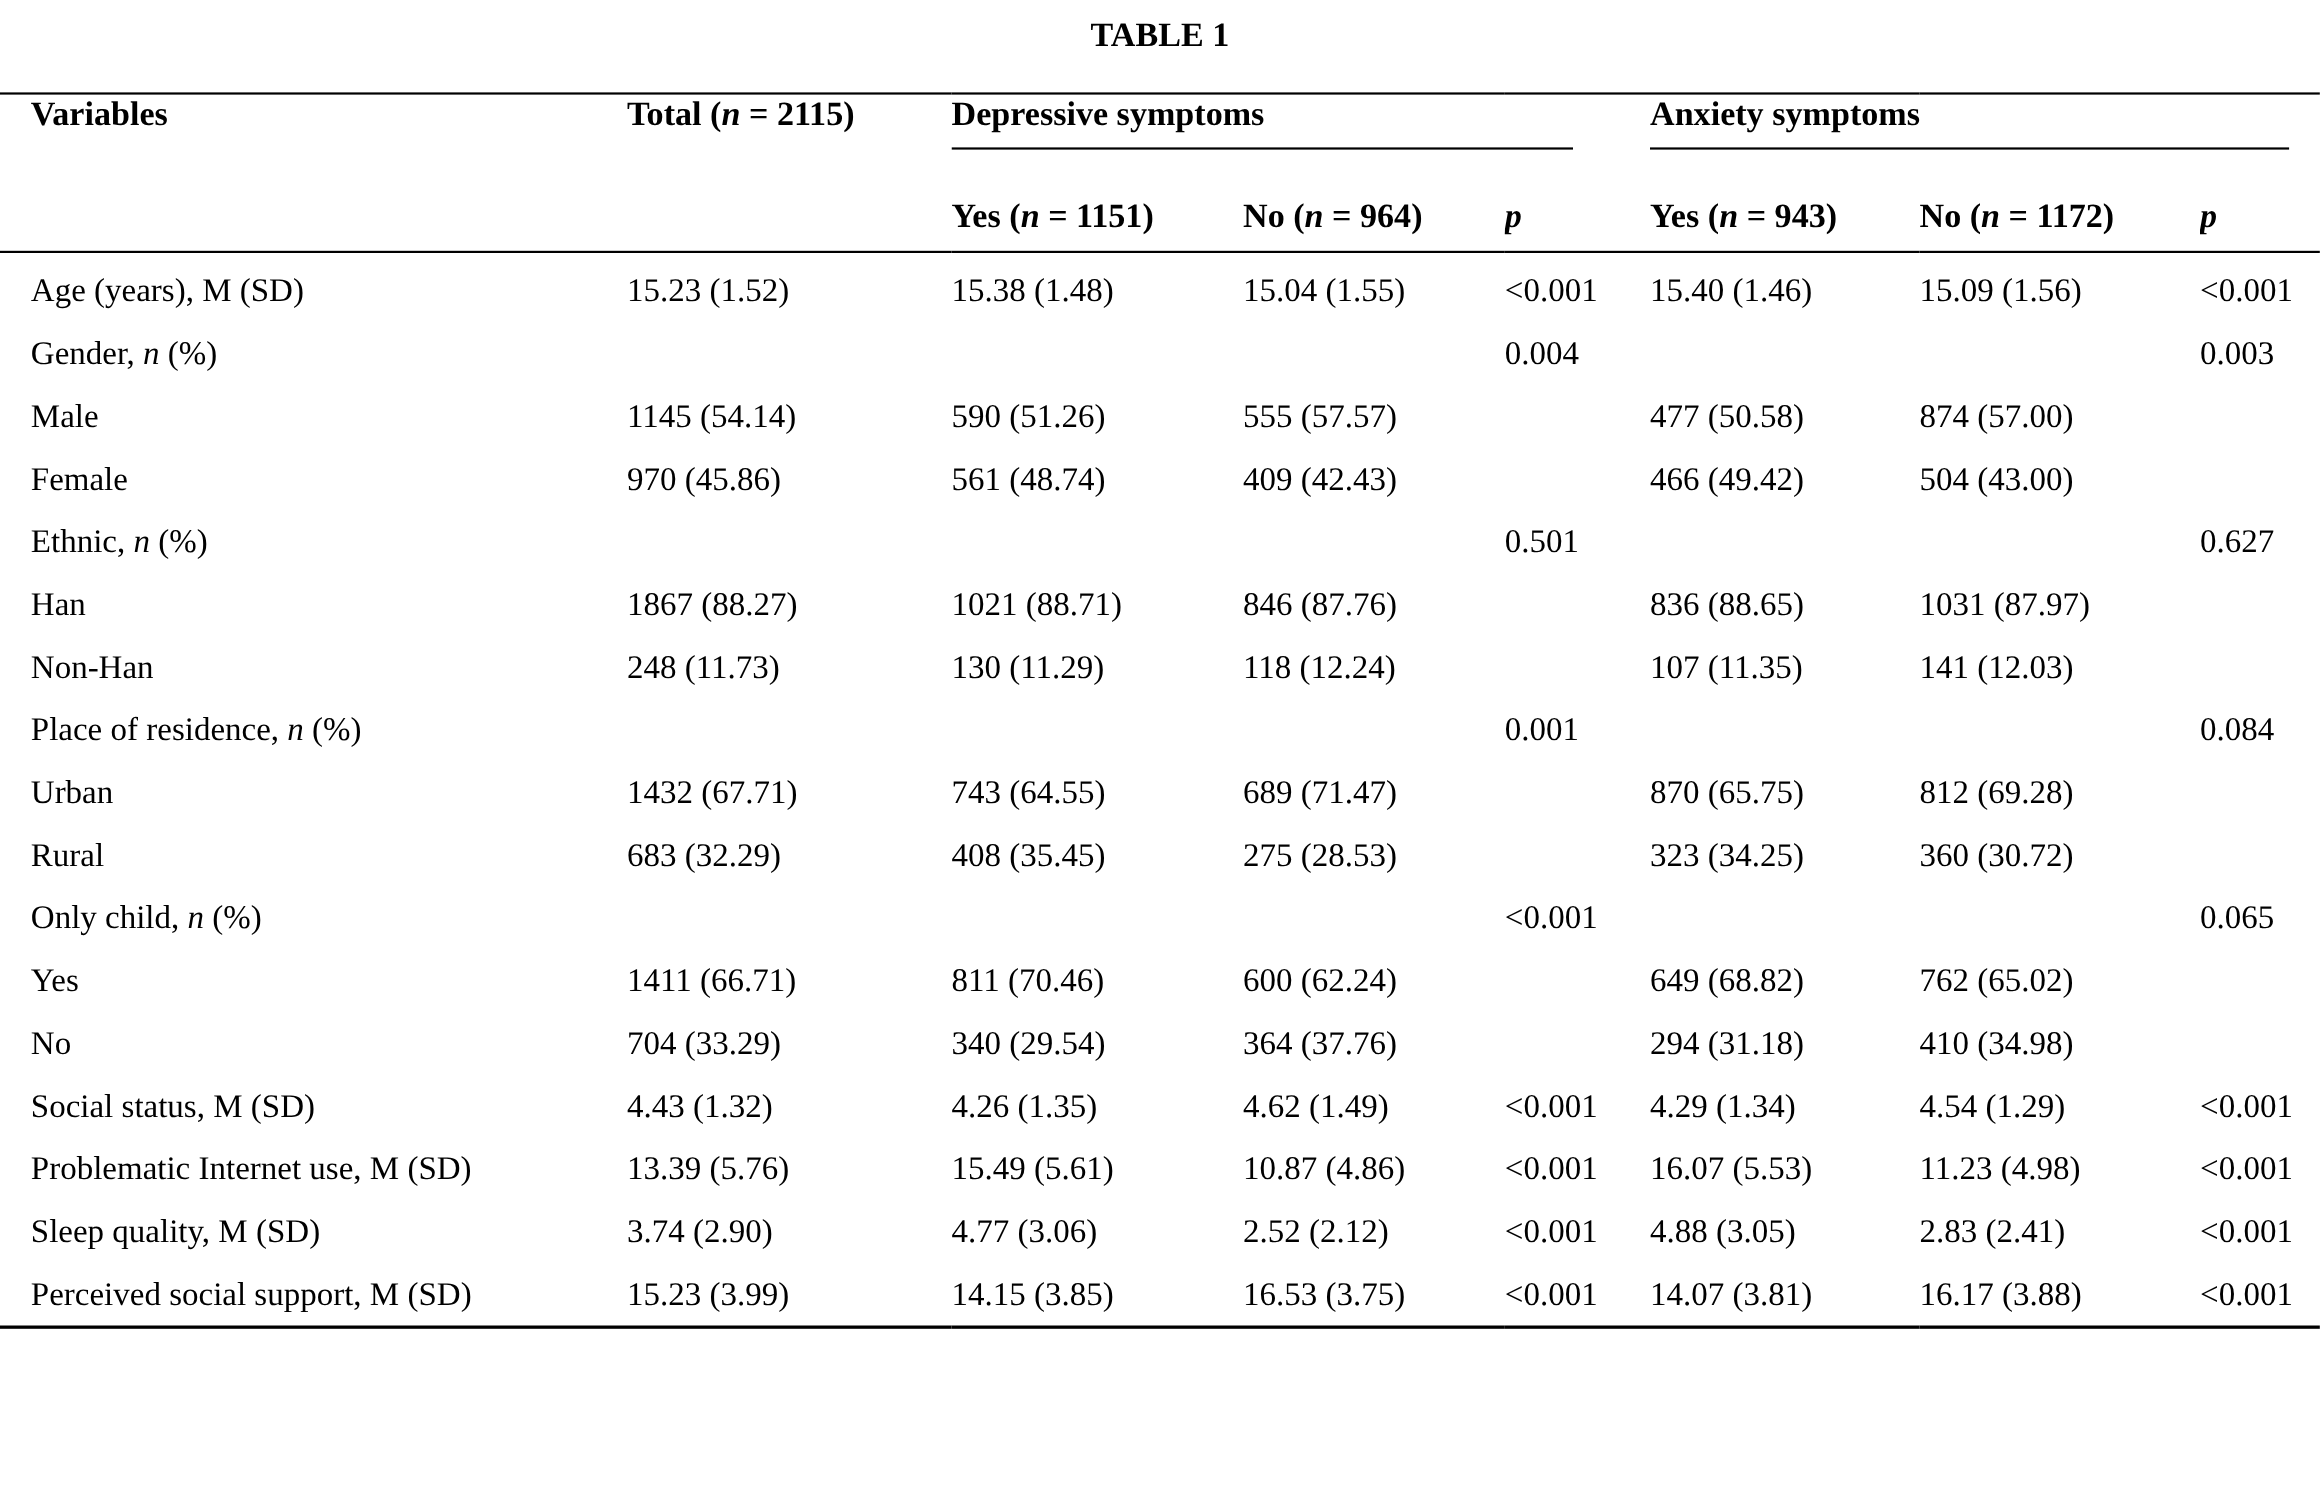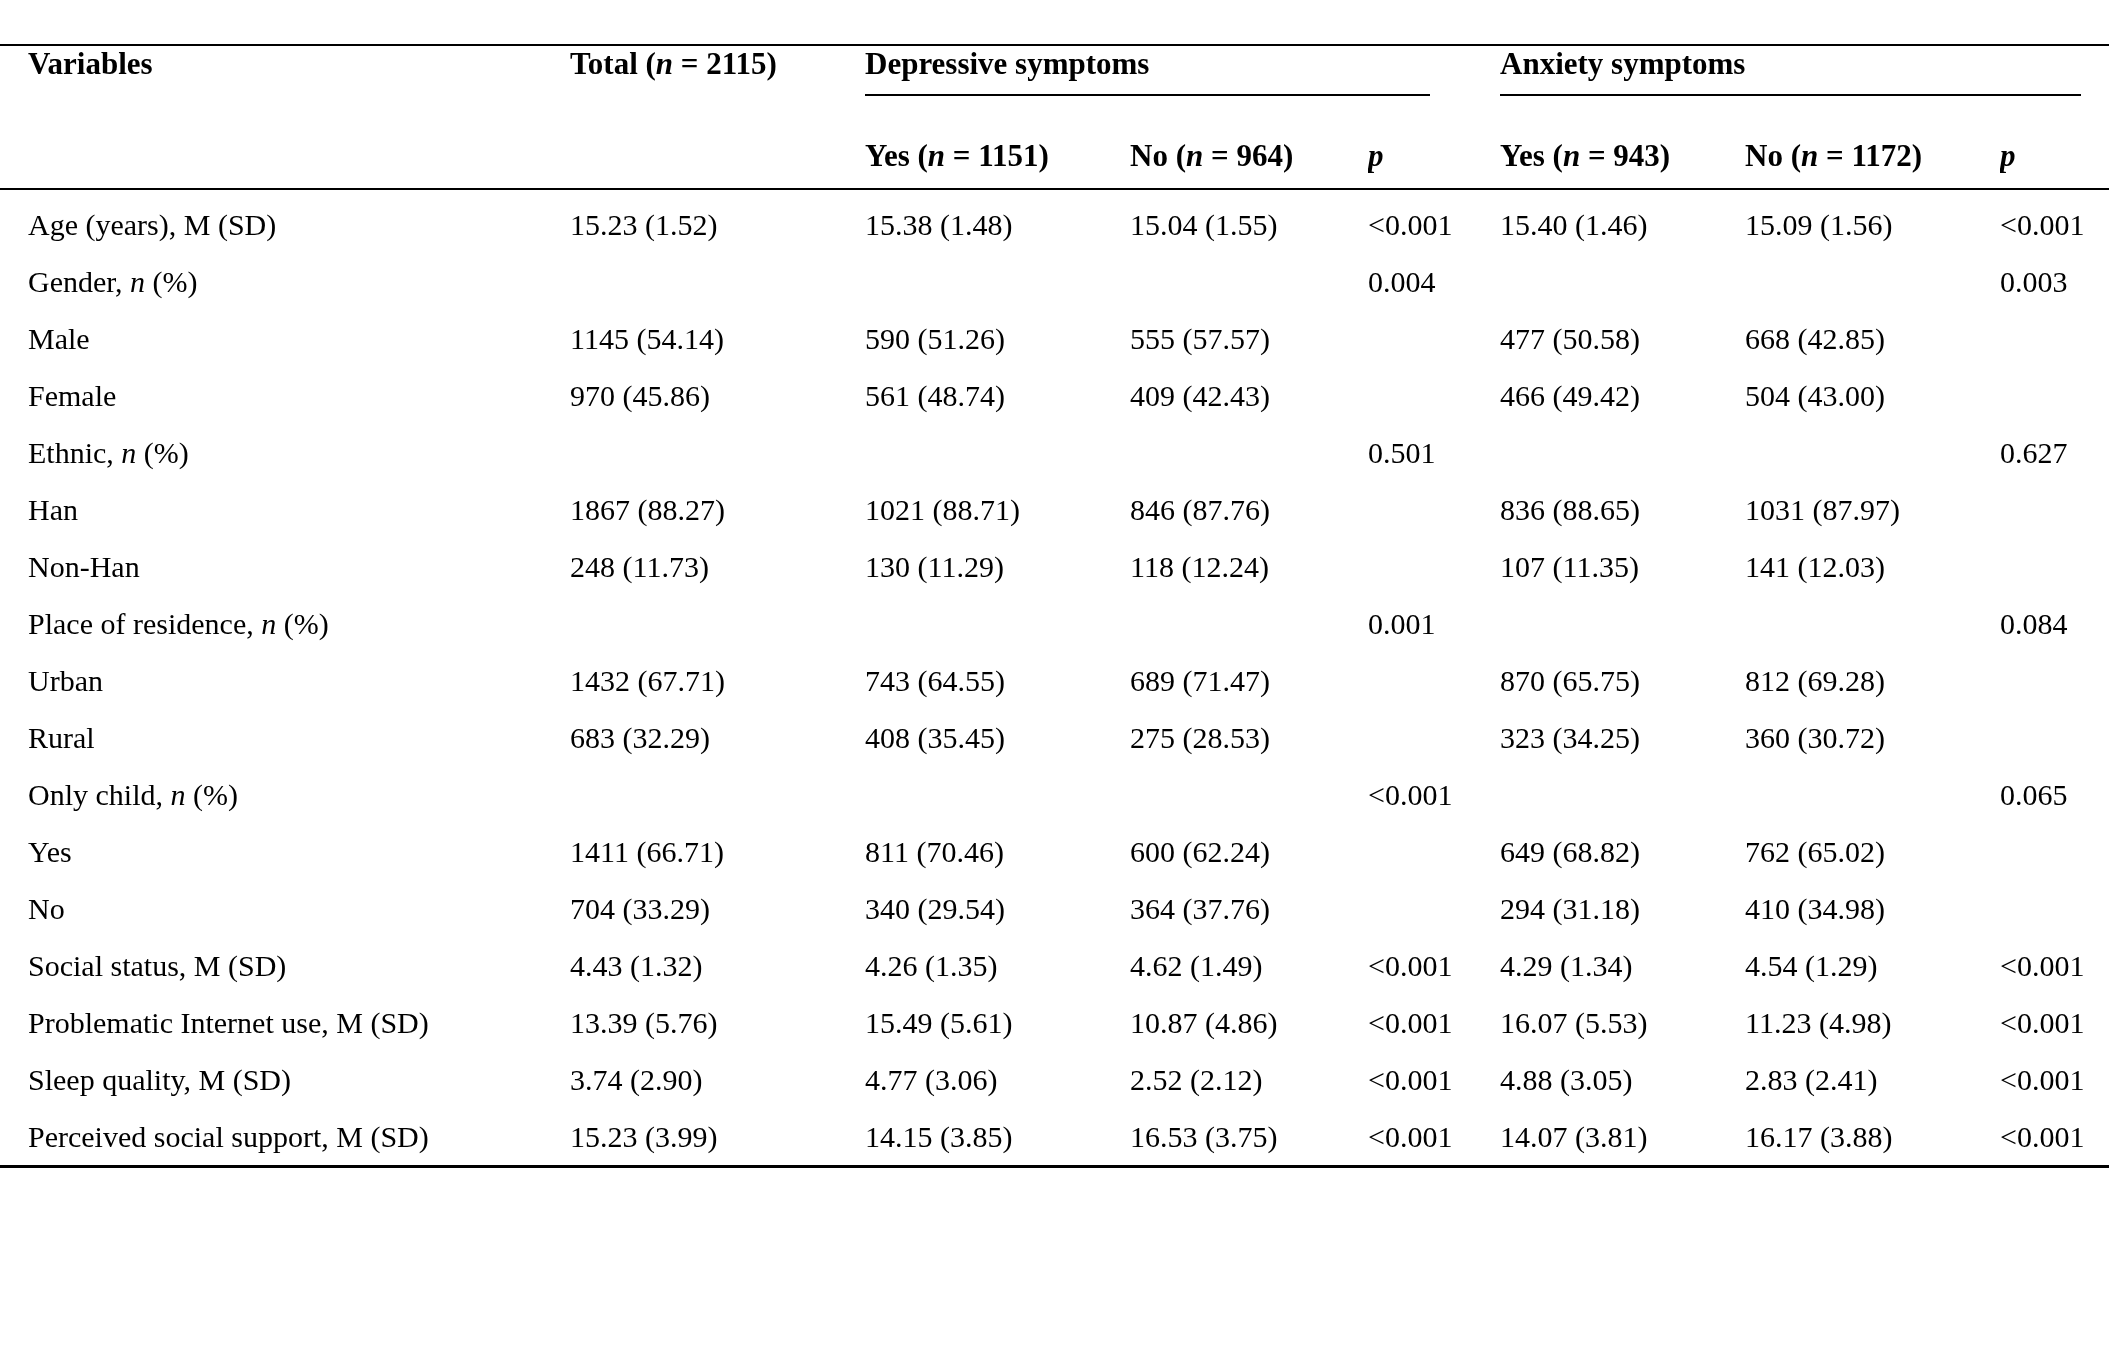--- a/index.html
+++ b/index.html
@@ -91,20 +91,21 @@
     padding-left: 28px;
     margin-top: 10px;
   }
   i { font-style: italic; }
 </style>
 </head>
 <body>
 
 <div class="page">
 
+  <div class="title">TABLE 1</div>
 
 
   <table class="demo">
     <colgroup>
       <col style="width:570px">
       <col style="width:295px">
       <col style="width:265px">
       <col style="width:238px">
       <col style="width:132px">
       <col style="width:245px">
@@ -152,21 +153,21 @@
           <td></td>
           <td>0.003</td>
         </tr>
         <tr>
           <td class="var">Male</td>
           <td>1145 (54.14)</td>
           <td>590 (51.26)</td>
           <td>555 (57.57)</td>
           <td></td>
           <td>477 (50.58)</td>
-          <td>668 (42.85)</td>
+          <td>874 (57.00)</td>
           <td></td>
         </tr>
         <tr>
           <td class="var">Female</td>
           <td>970 (45.86)</td>
           <td>561 (48.74)</td>
           <td>409 (42.43)</td>
           <td></td>
           <td>466 (49.42)</td>
           <td>504 (43.00)</td>

